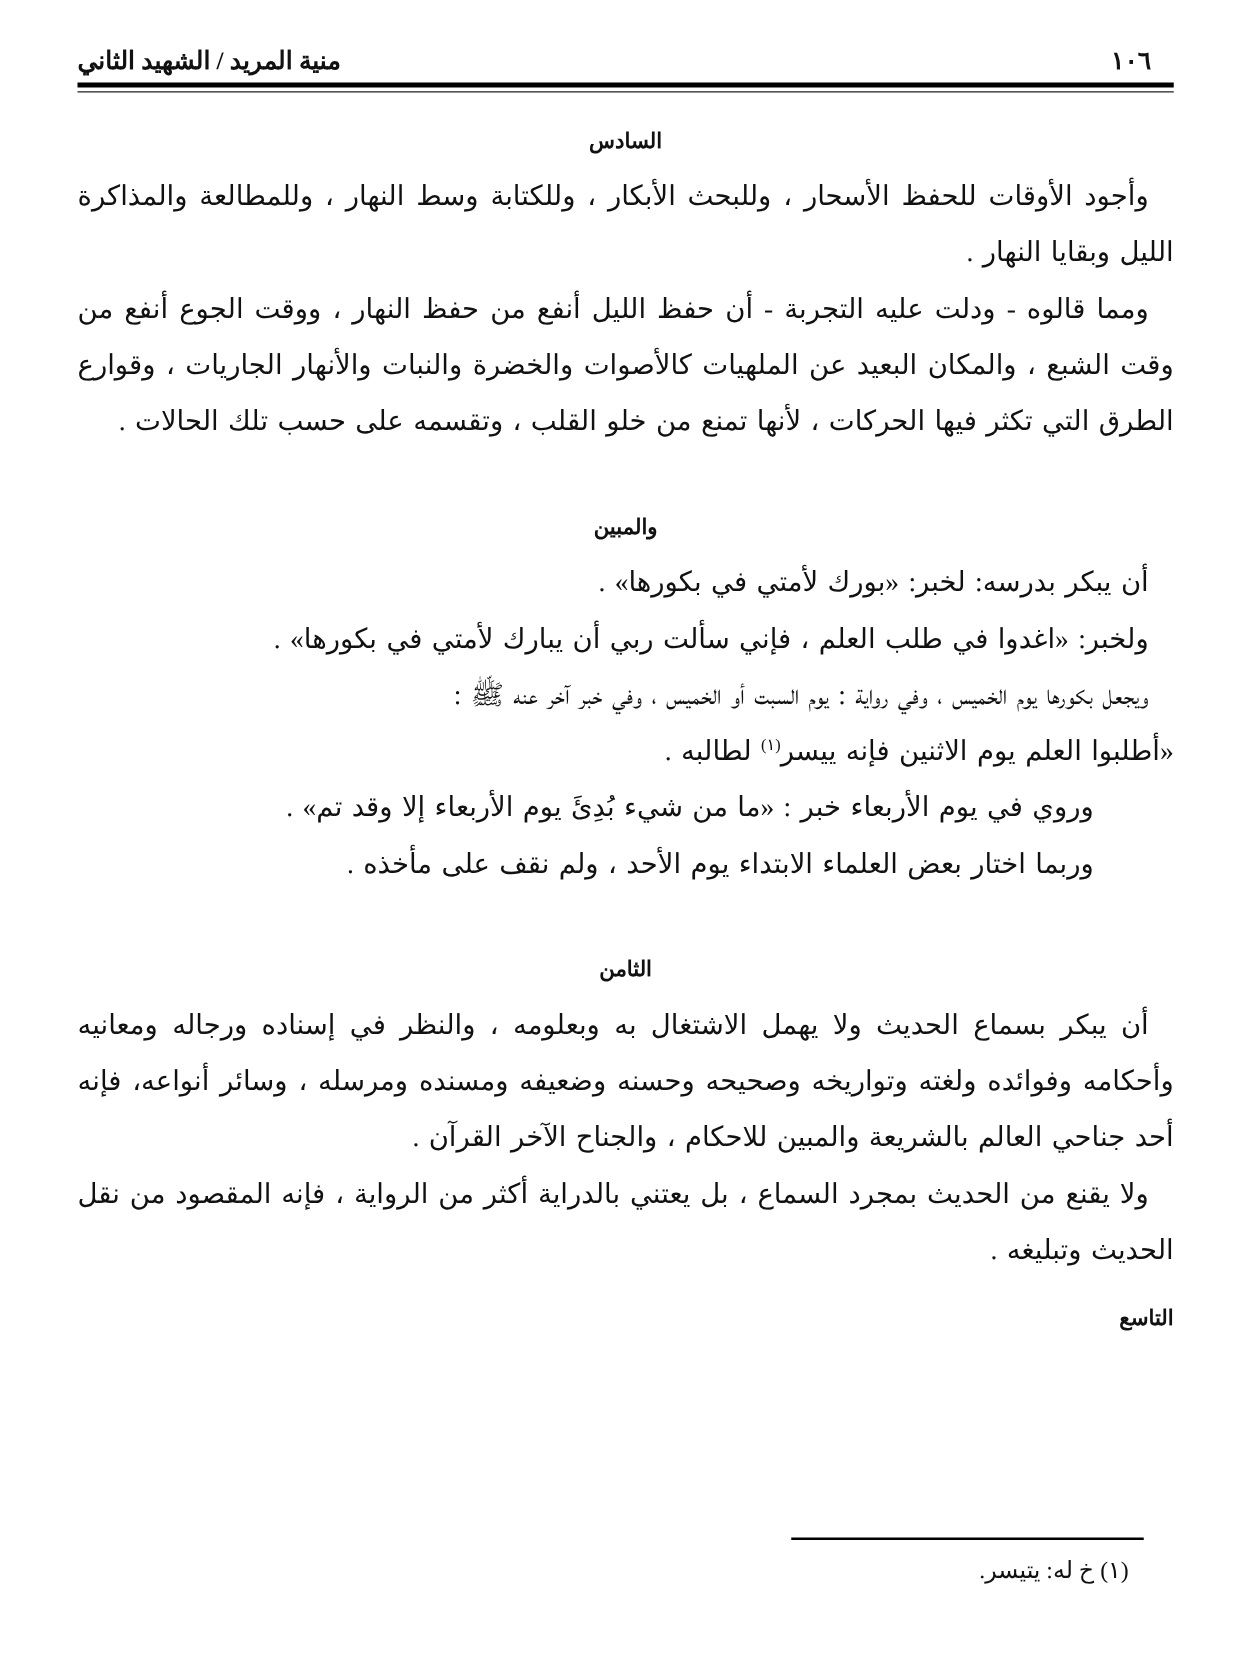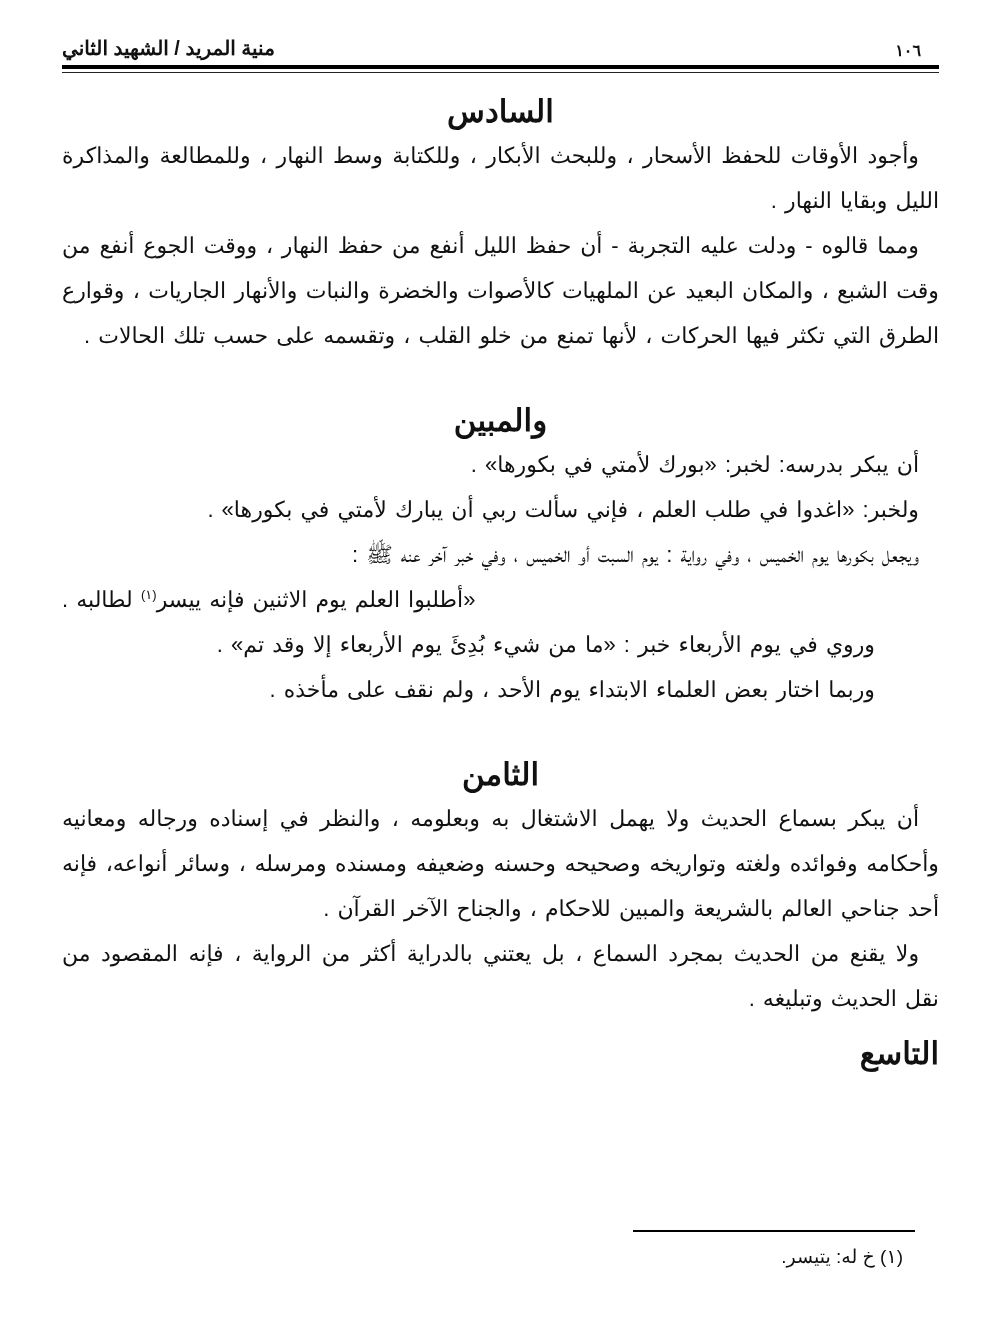--- a/index.html
+++ b/index.html
@@ -7,75 +7,75 @@
     padding: 0;
     background: #ffffff;
   }
   .page {
     position: relative;
     width: 1001px;
     height: 1327px;
     margin: 0 auto;
     background: #ffffff;
     color: #111111;
-    font-family: Liberation Sans, sans-serif;
+    font-family: Liberation Serif, serif;
     direction: rtl;
     box-sizing: border-box;
     padding: 36px 62px 0 62px;
     overflow: hidden;
   }
   
   .header {
     direction: ltr;
     display: flex;
     justify-content: space-between;
     align-items: flex-end;
   }
   .header-title {
     font-weight: bold;
     font-size: 20px;
   }
   .page-number {
     font-weight: bold;
-    font-size: 16px;
+    font-size: 20px;
     letter-spacing: 3px;
     padding-right: 18px;
     text-align: right;
   }
   .header-rule {
     margin-top: 5px;
     height: 3px;
     border-top: 4px solid #000;
     border-bottom: 1px solid #222;
   }
   
   .section-heading {
     text-align: center;
     font-weight: bold;
-    font-size: 31px;
+    font-size: 17px;
     line-height: 34px;
   }
   #h-sixth   { margin: 22px 0 4px 0; }
   #h-seventh { margin: 46px 0 4px 0; }
   #h-eighth  { margin: 46px 0 4px 0; }
   #h-ninth   { margin: 16px 0 0 0; text-align: right; }
   p.body-par {
     margin: 0;
     font-size: 22px;
     line-height: 45px;
     text-align: justify;
     text-indent: 20px;
     word-spacing: 2px;
   }
   p.indent-lg { text-indent: 64px; }
   p.quote-line {
     margin: 0;
     font-size: 22px;
     line-height: 45px;
-    text-align: left;
+    text-align: right;
     text-indent: 0;
     word-spacing: 2px;
   }
   sup.fn {
     font-size: 13px;
     line-height: 0;
     vertical-align: super;
   }
   
   .footnote {

